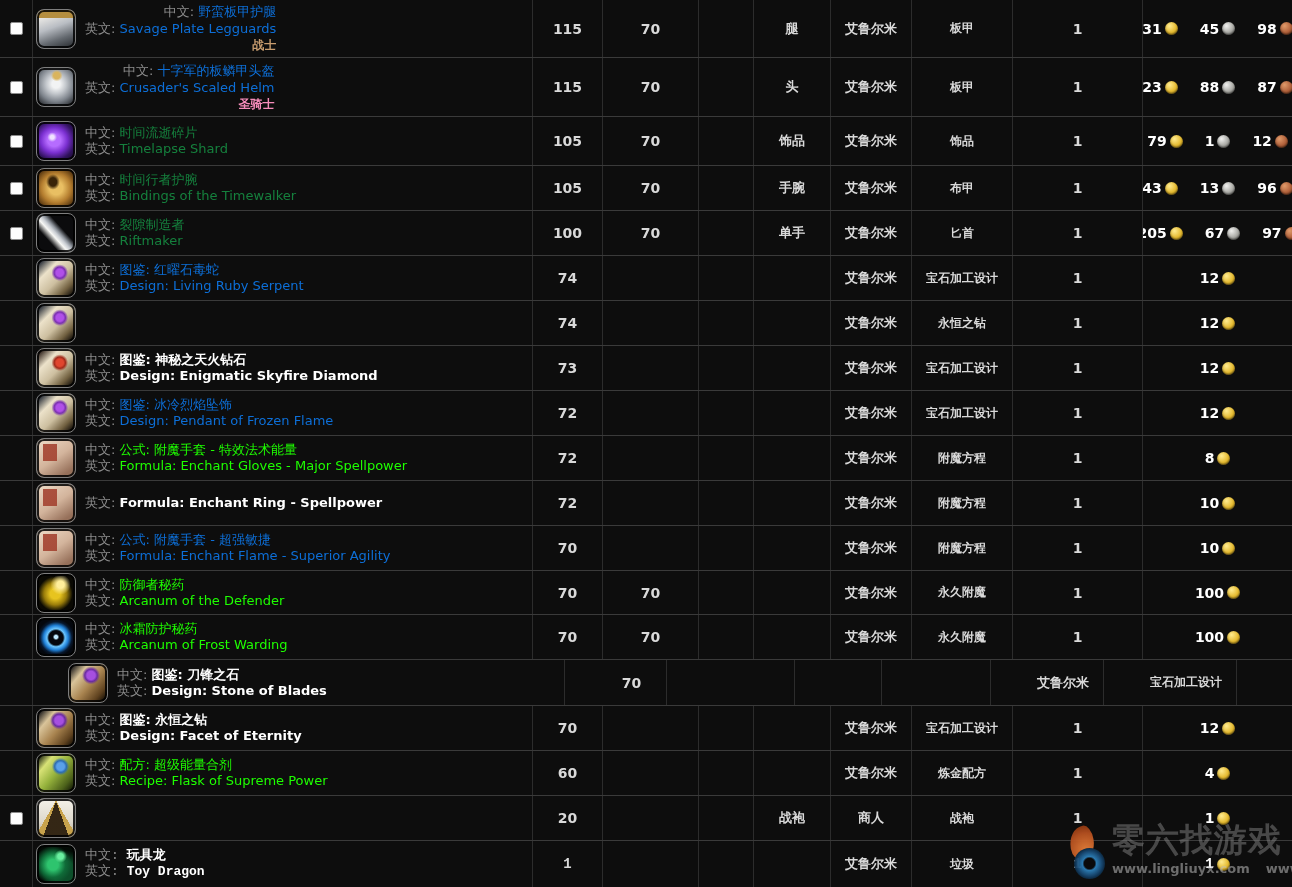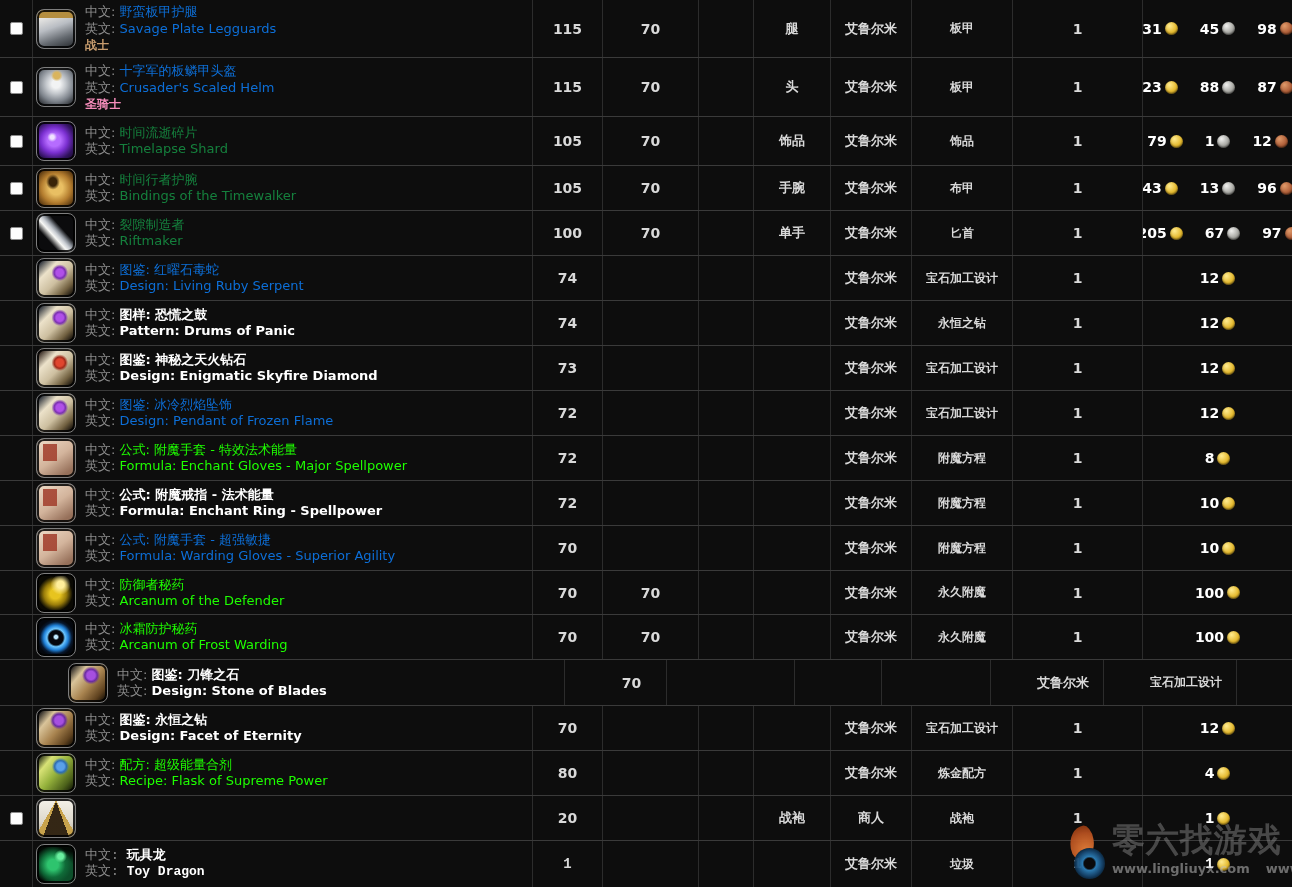--- a/index.html
+++ b/index.html
@@ -45,21 +45,21 @@
     border:1px solid #8a8a8a; border-radius:2px; cursor:pointer;
   }
 
   .item-icon {
     width:40px; height:40px; flex:0 0 40px;
     border:1px solid #7e7e7e; border-radius:8px;
     box-shadow:inset 0 0 0 2px rgba(0,0,0,.85);
     background:#222;
   }
   .name-block { margin-left:9px; line-height:16px; font-size:13px; }
-  .row:nth-child(1) .name-block, .row:nth-child(2) .name-block { line-height:17px; }
+  .row:nth-child(1) .name-block, .row:nth-child(2) .name-block { line-height:17px;text-align:right; }
   .lbl { color:#8c8c8c; }
   .item-name { text-decoration:none; cursor:pointer; }
   .q-common   { color:#ffffff; font-weight:bold; }
   .q-uncommon { color:#1eff00; }
   .q-rare     { color:#0d6fd8; }
   .q-epic     { color:#15803d; }
   .class-line { font-size:12px; font-weight:bold; }
   .cls-warrior { color:#C79C6E; }
   .cls-paladin { color:#F58CBA; }
 
@@ -391,31 +391,20 @@
 
     </div>
   </div>
 
   <div class="row">
     <div class="cell c-check">
       
     </div>
     <div class="cell c-name">
       <div class="item-icon design-scroll-purple-icon"></div>
-      <div class="name-block">
-        <div class="name-line">
-          <span class="lbl">中文:</span>
-          <span class="item-name item-name-cn q-common">图样: 恐慌之鼓</span>
-        </div>
-        <div class="name-line">
-          <span class="lbl">英文:</span>
-          <span class="item-name item-name-en q-common">Pattern: Drums of Panic</span>
-        </div>
-
-      </div>
     </div>
     <div class="cell c-ilvl">74</div>
     <div class="cell c-reqlvl"></div>
     <div class="cell c-extra"></div>
     <div class="cell c-slot"></div>
     <div class="cell c-source">艾鲁尔米</div>
     <div class="cell c-type">永恒之钻</div>
     <div class="cell c-qty">1</div>
     <div class="cell c-price">
       <span class="price-part price-part-gold">
@@ -529,24 +518,20 @@
   </div>
 
   <div class="row">
     <div class="cell c-check">
       
     </div>
     <div class="cell c-name">
       <div class="item-icon formula-scroll-icon"></div>
       <div class="name-block">
         <div class="name-line">
-          <span class="lbl">中文:</span>
-          <span class="item-name item-name-cn q-common">公式: 附魔戒指 - 法术能量</span>
-        </div>
-        <div class="name-line">
           <span class="lbl">英文:</span>
           <span class="item-name item-name-en q-common">Formula: Enchant Ring - Spellpower</span>
         </div>
 
       </div>
     </div>
     <div class="cell c-ilvl">72</div>
     <div class="cell c-reqlvl"></div>
     <div class="cell c-extra"></div>
     <div class="cell c-slot"></div>
@@ -568,21 +553,21 @@
     </div>
     <div class="cell c-name">
       <div class="item-icon formula-scroll-icon"></div>
       <div class="name-block">
         <div class="name-line">
           <span class="lbl">中文:</span>
           <span class="item-name item-name-cn q-rare">公式: 附魔手套 - 超强敏捷</span>
         </div>
         <div class="name-line">
           <span class="lbl">英文:</span>
-          <span class="item-name item-name-en q-rare">Formula: Warding Gloves - Superior Agility</span>
+          <span class="item-name item-name-en q-rare">Formula: Enchant Flame - Superior Agility</span>
         </div>
 
       </div>
     </div>
     <div class="cell c-ilvl">70</div>
     <div class="cell c-reqlvl"></div>
     <div class="cell c-extra"></div>
     <div class="cell c-slot"></div>
     <div class="cell c-source">艾鲁尔米</div>
     <div class="cell c-type">附魔方程</div>
@@ -743,21 +728,21 @@
           <span class="lbl">中文:</span>
           <span class="item-name item-name-cn q-uncommon">配方: 超级能量合剂</span>
         </div>
         <div class="name-line">
           <span class="lbl">英文:</span>
           <span class="item-name item-name-en q-uncommon">Recipe: Flask of Supreme Power</span>
         </div>
 
       </div>
     </div>
-    <div class="cell c-ilvl">80</div>
+    <div class="cell c-ilvl">60</div>
     <div class="cell c-reqlvl"></div>
     <div class="cell c-extra"></div>
     <div class="cell c-slot"></div>
     <div class="cell c-source">艾鲁尔米</div>
     <div class="cell c-type">炼金配方</div>
     <div class="cell c-qty">1</div>
     <div class="cell c-price">
       <span class="price-part price-part-gold">
         <span class="price-num">4</span>
         <span class="coin coin-gold"></span>

